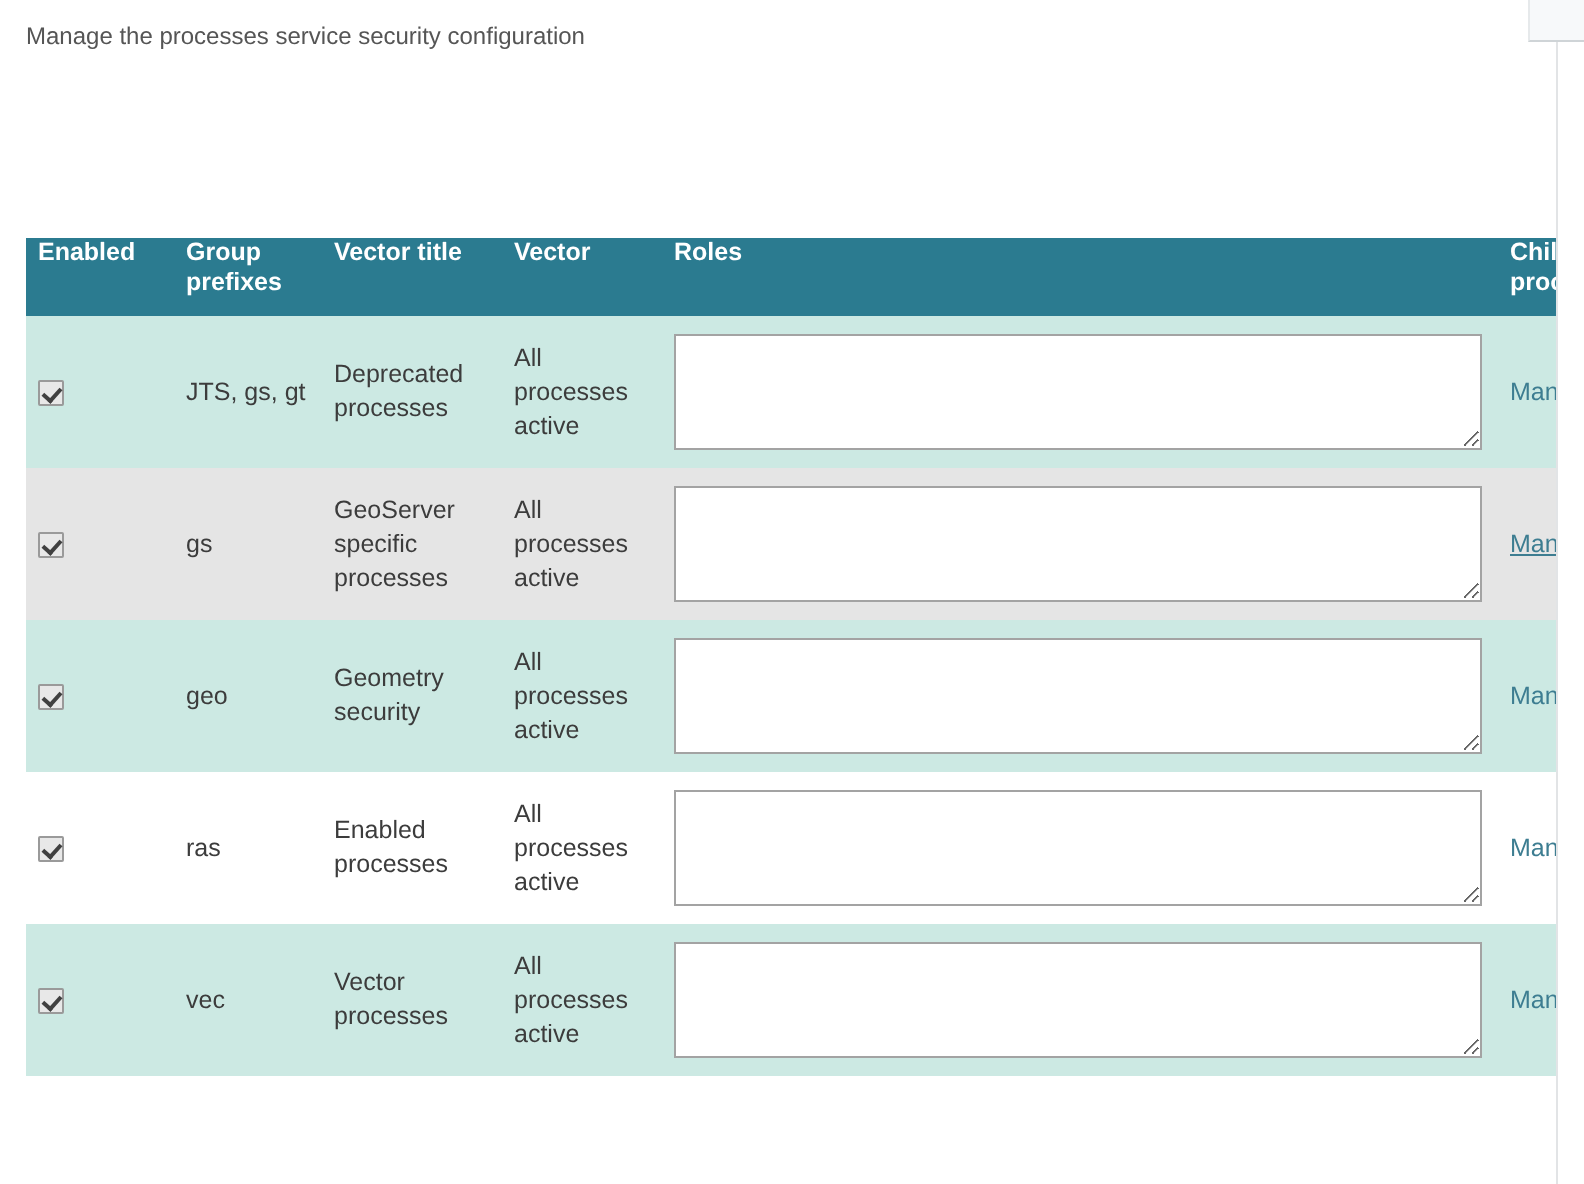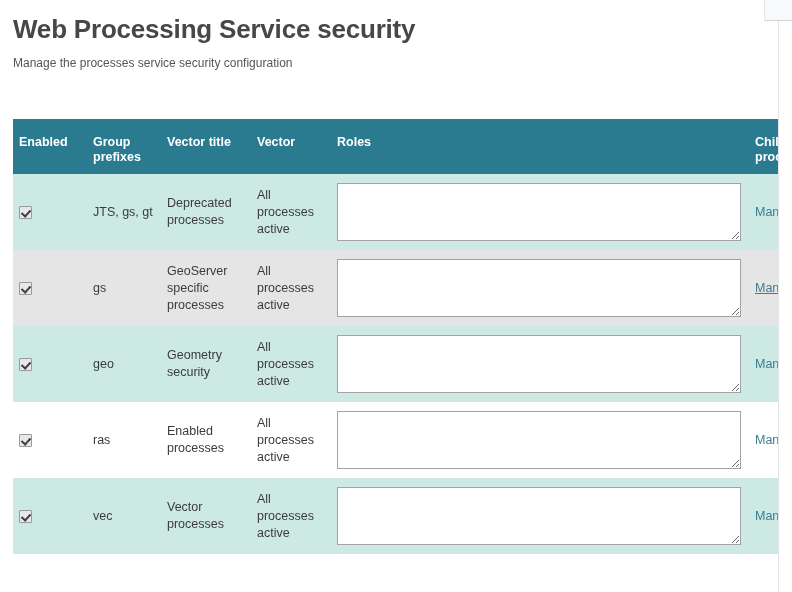--- a/index.html
+++ b/index.html
@@ -80,21 +80,21 @@
     table-layout: fixed;
   }
 
   table.security-table thead th {
     background: #2b7b90;
     color: #ffffff;
     font-size: 12.5px;
     font-weight: bold;
     line-height: 15px;
     text-align: left;
-    padding: 16px 6px 9px 6px;
+    padding: 0 6px 9px 6px;
     vertical-align: top;
     border: none;
   }
 
   thead th.col-enabled   { width: 62px;  padding-left: 8px; }
   thead th.col-prefixes  { width: 62px; }
   thead th.col-title     { width: 78px; }
   thead th.col-summary   { width: 68px; }
   thead th.col-roles     { width: 406px; }
   thead th.col-child     { width: 88px; }
@@ -169,21 +169,20 @@
     text-decoration: underline;
   }
 
   .nowrap-cell { word-wrap: break-word; }
 </style>
 </head>
 <body>
 
 <div class="page-wrap">
 
-  <h1 class="page-title">Web Processing Service security</h1>
 
   <p class="page-subtitle">Manage the processes service security configuration</p>
 
   <div class="table-wrap">
     <table class="security-table">
       <thead>
         <tr>
           <th class="col-enabled">Enabled</th>
           <th class="col-prefixes">Group prefixes</th>
           <th class="col-title">Vector title</th>

